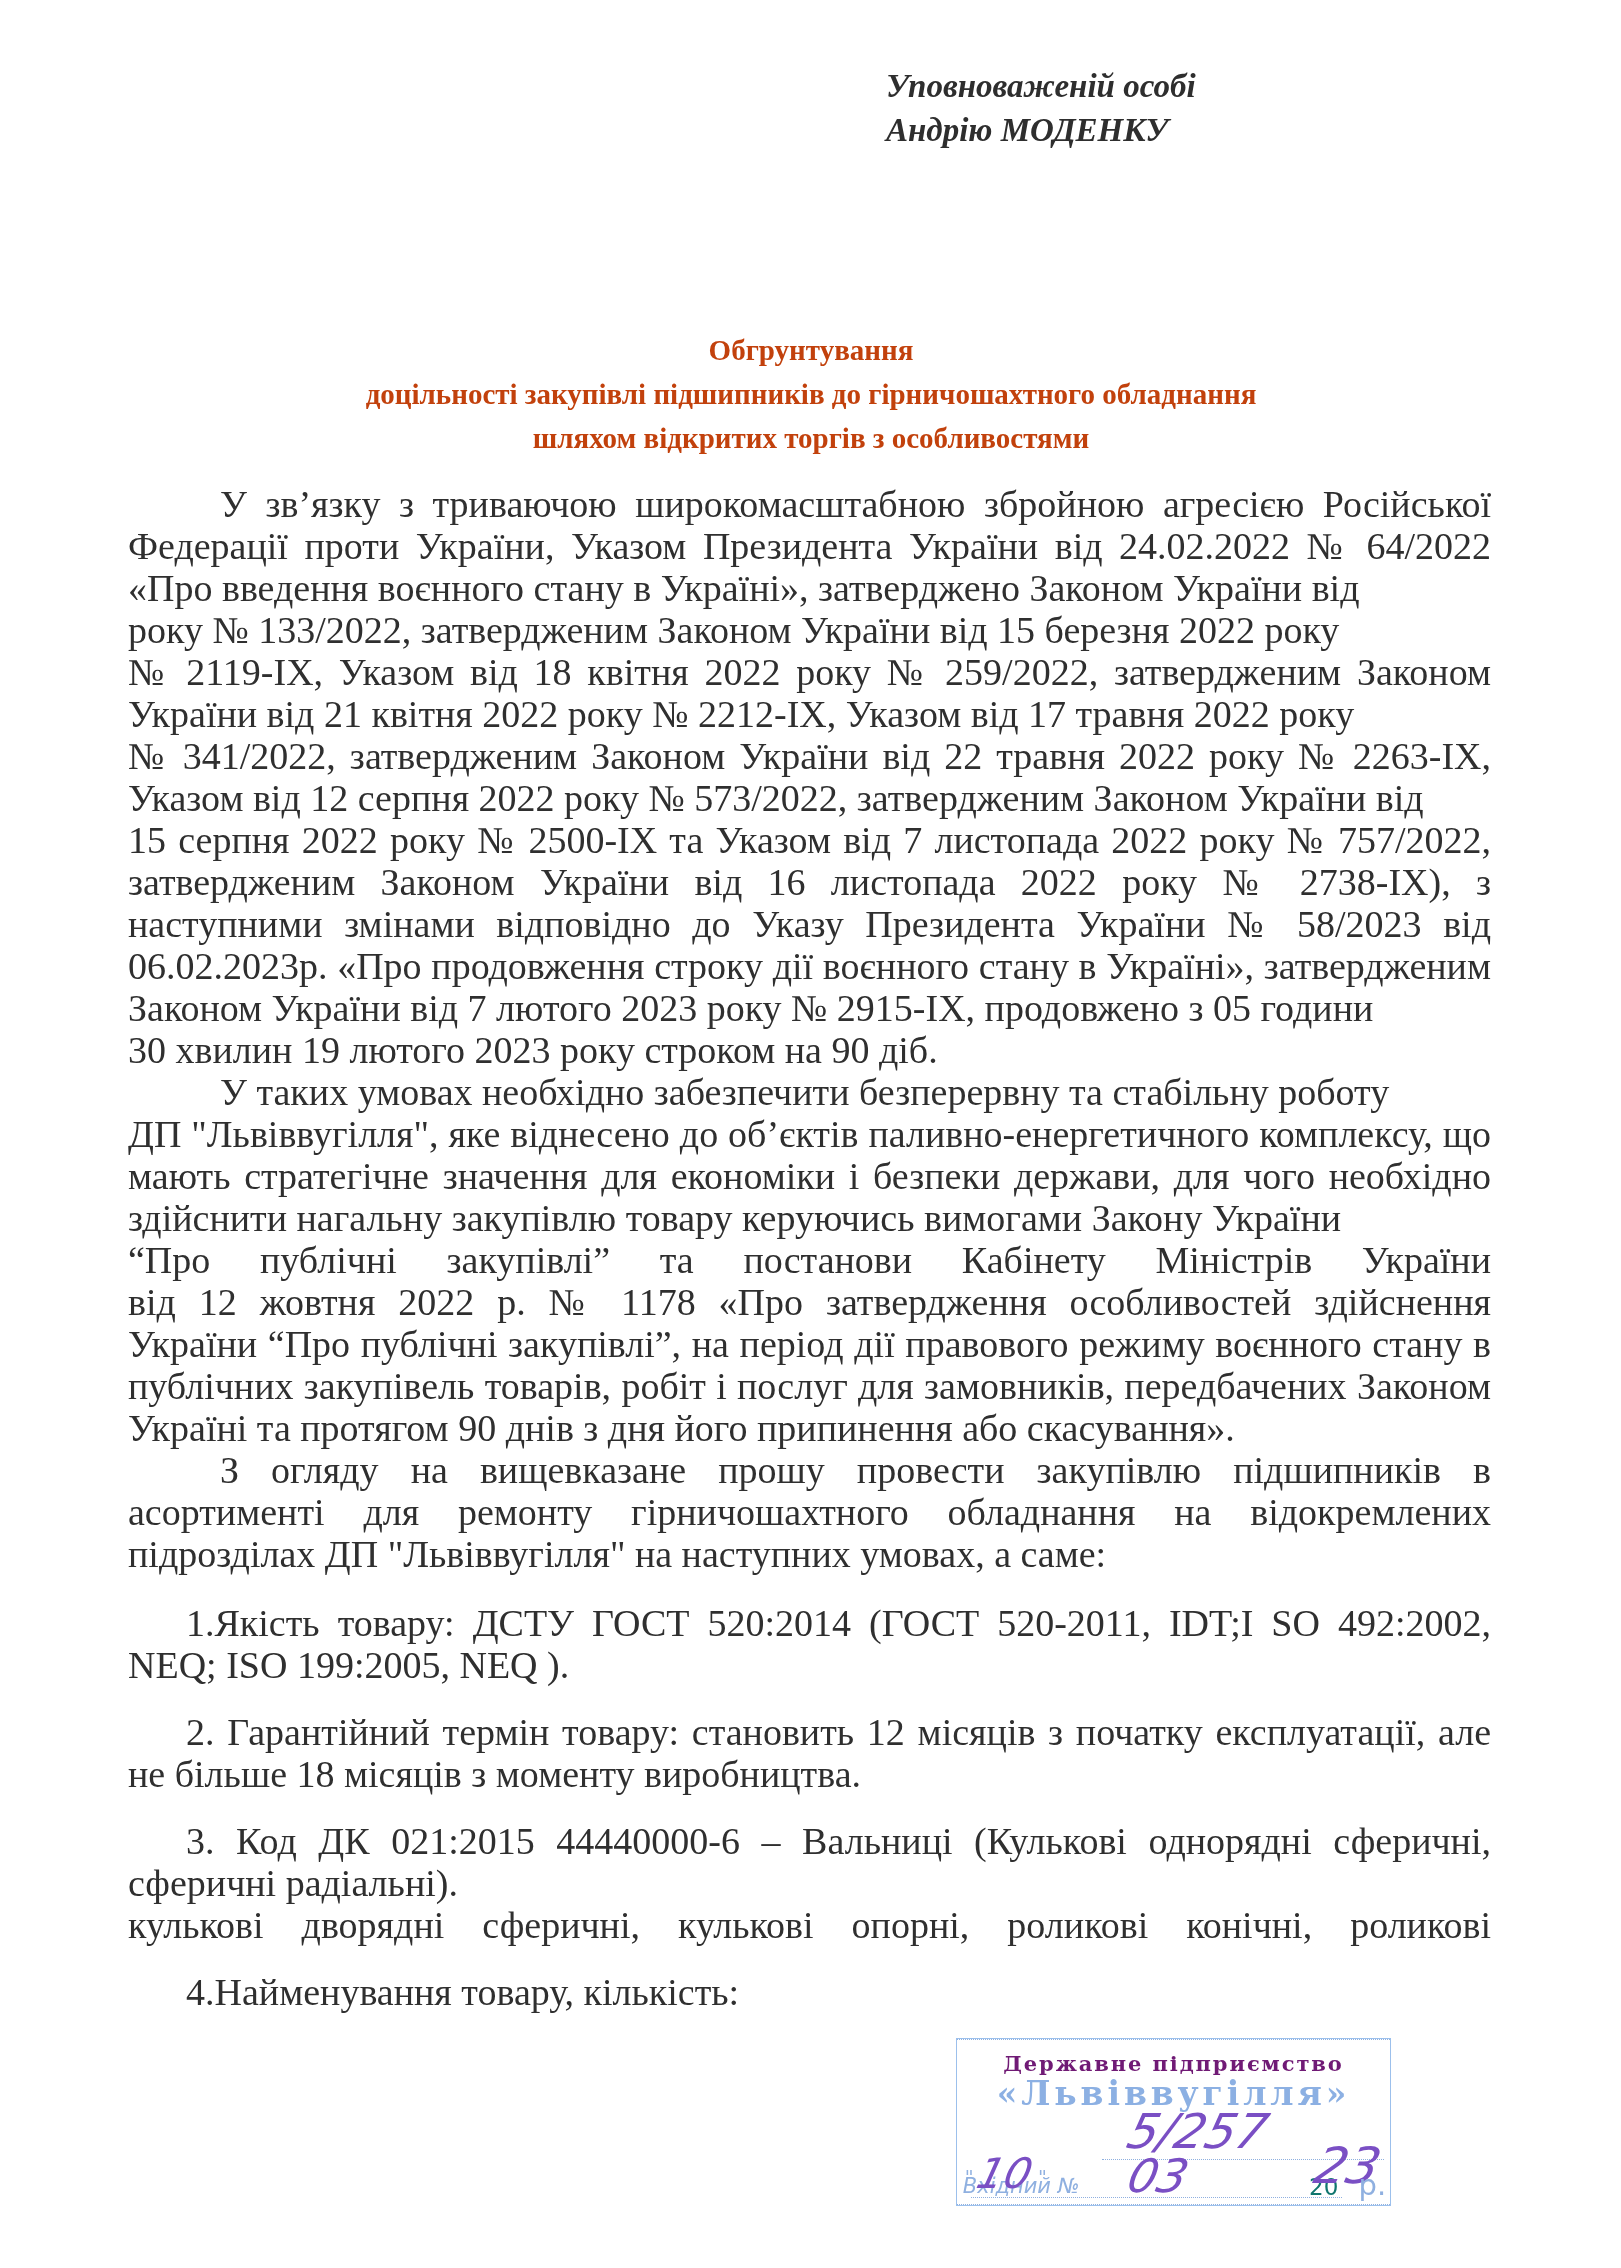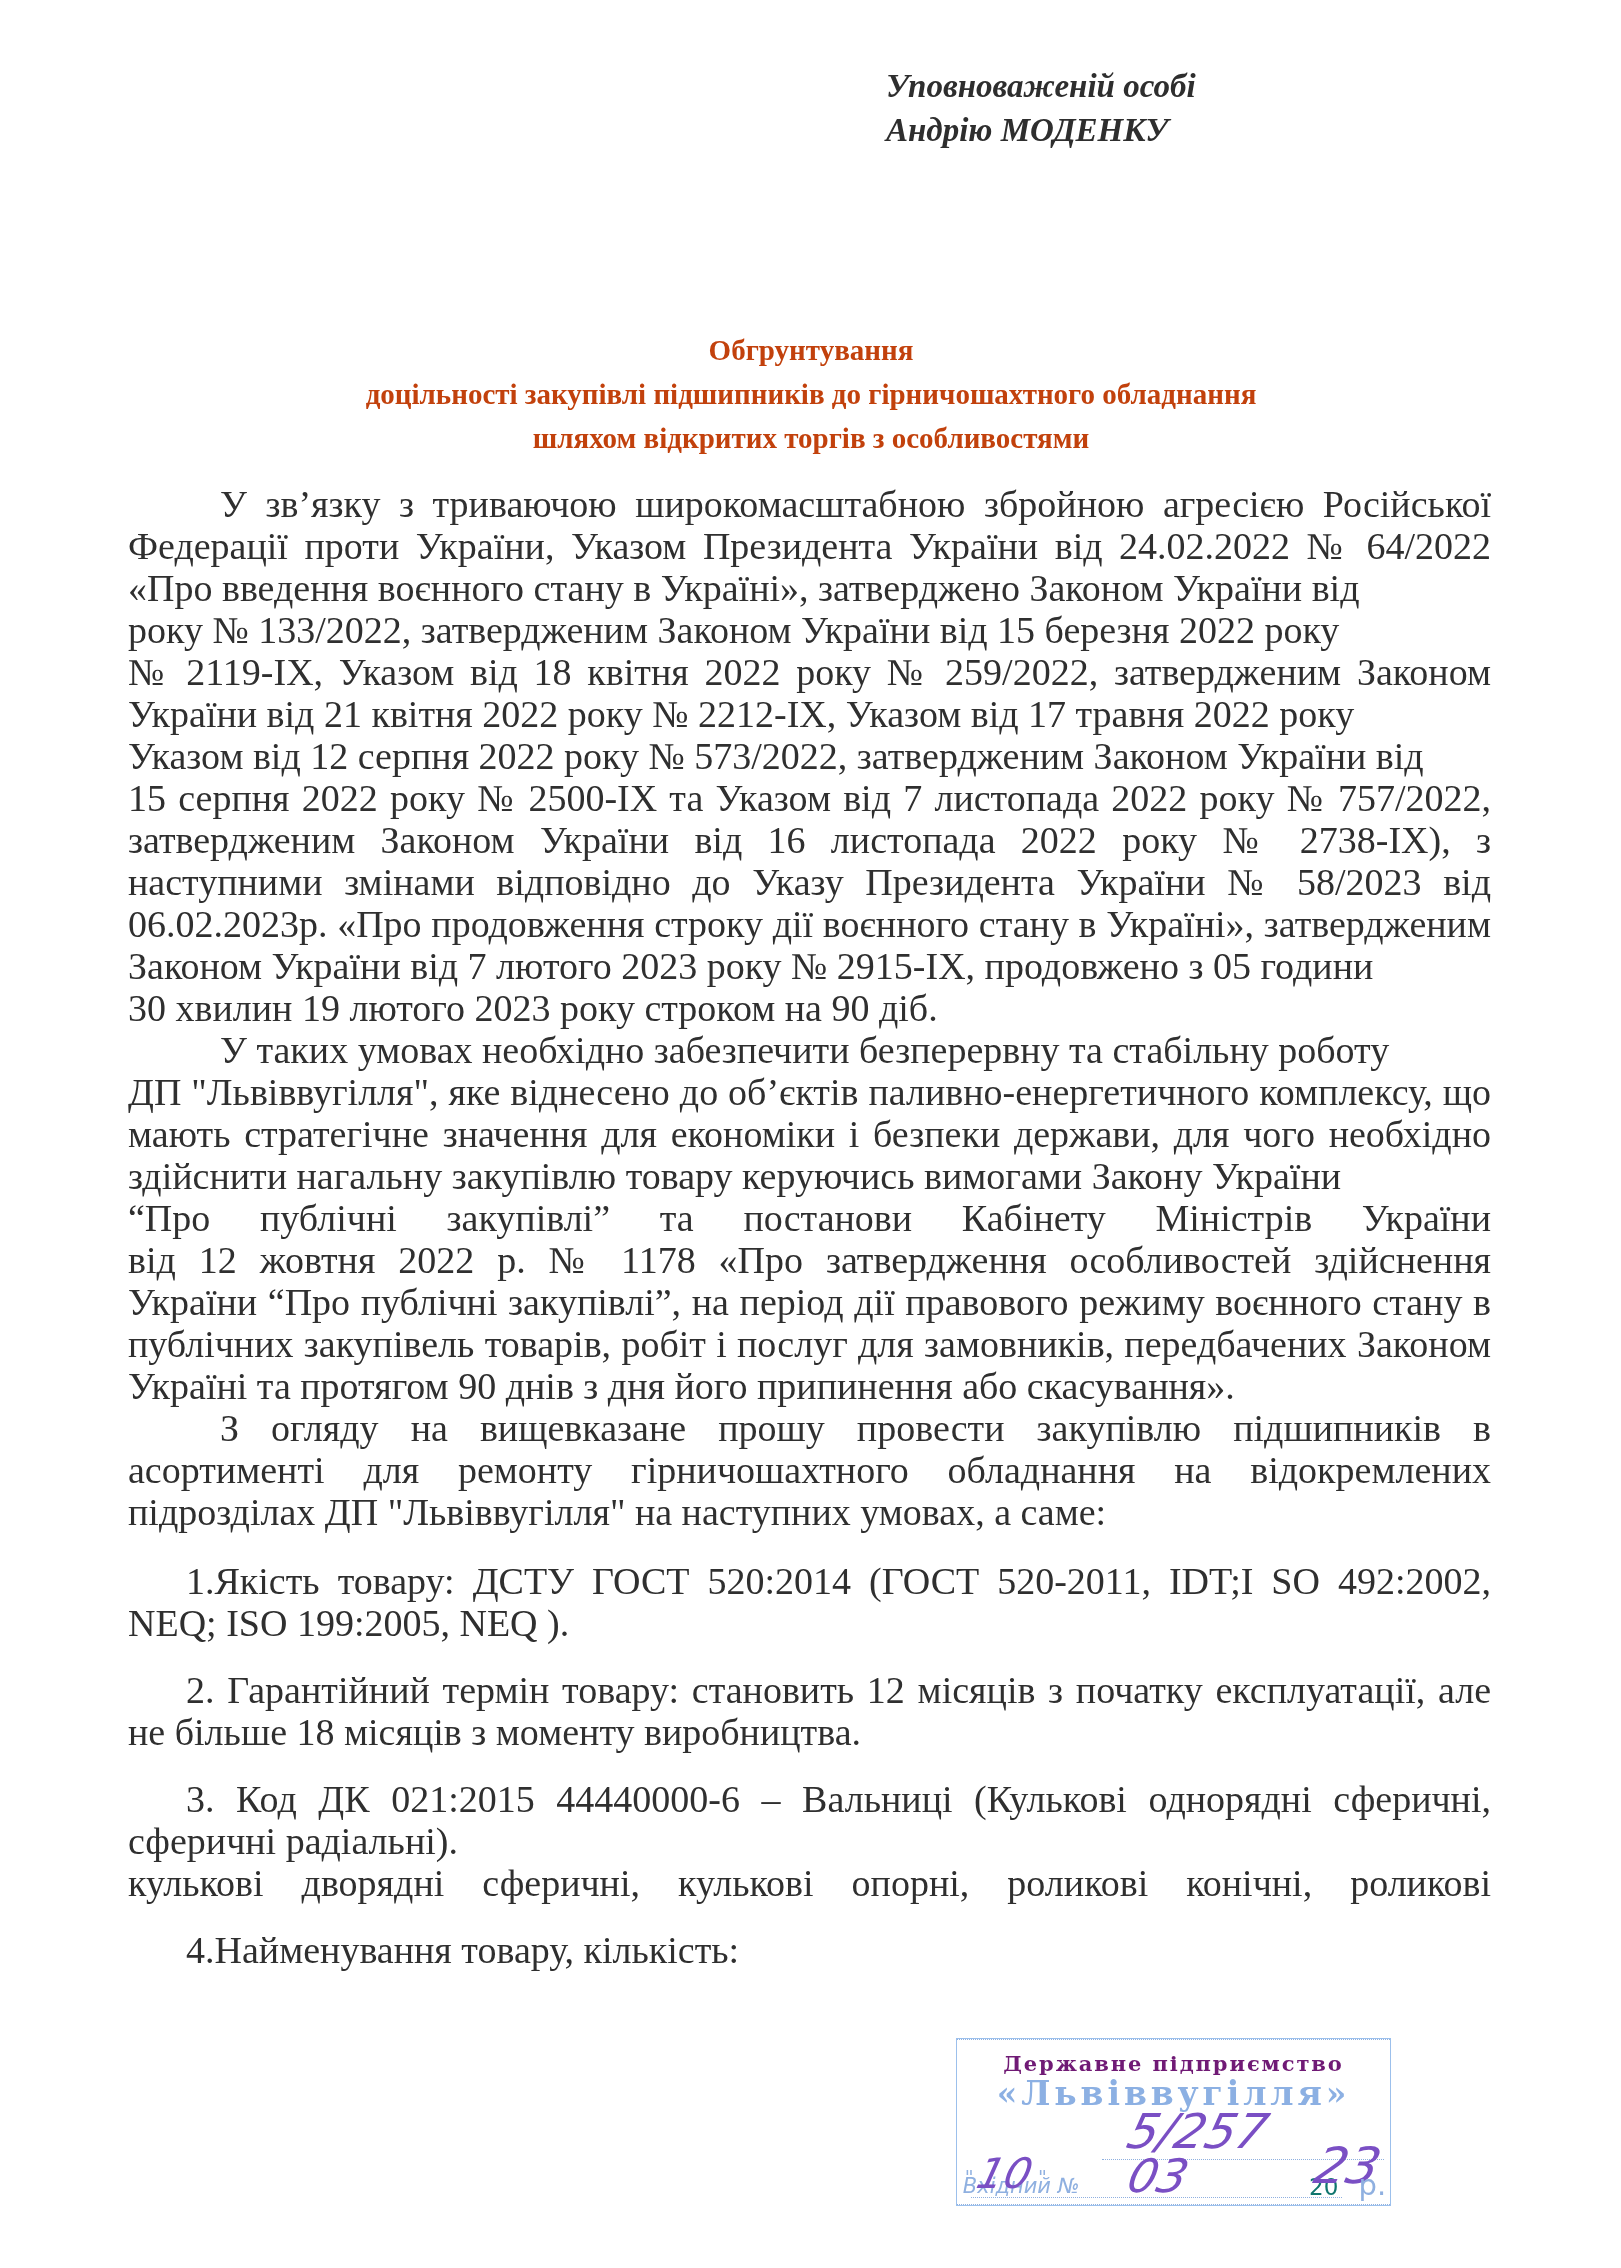--- a/index.html
+++ b/index.html
@@ -187,20 +187,21 @@
 
   <div class="body">
 
     <div>
       <span class="line indent">У зв’язку з триваючою широкомасштабною збройною агресією Російської</span>
       <span class="line">Федерації проти України, Указом Президента України від 24.02.2022 № 64/2022</span>
       <span class="line left">«Про введення воєнного стану в Україні», затверджено Законом України від</span>
       <span class="line left">року № 133/2022, затвердженим Законом України від 15 березня 2022 року</span>
       <span class="line">№ 2119-IX, Указом від 18 квітня 2022 року № 259/2022, затвердженим Законом</span>
       <span class="line left">України від 21 квітня 2022 року № 2212-IX, Указом від 17 травня 2022 року</span>
+      <span class="line">№ 341/2022, затвердженим Законом України від 22 травня 2022 року № 2263-IX,</span>
       <span class="line left">Указом від 12 серпня 2022 року № 573/2022, затвердженим Законом України від</span>
       <span class="line">15 серпня 2022 року № 2500-IX та Указом від 7 листопада 2022 року № 757/2022,</span>
       <span class="line">затвердженим Законом України від 16 листопада 2022 року № 2738-IX), з</span>
       <span class="line">наступними змінами відповідно до Указу Президента України № 58/2023 від</span>
       <span class="line">06.02.2023р. «Про продовження строку дії воєнного стану в Україні», затвердженим</span>
       <span class="line left">Законом України від 7 лютого 2023 року № 2915-IX, продовжено  з  05  години</span>
       <span class="line left">30  хвилин  19 лютого 2023 року строком на 90  діб.</span>
     </div>
 
     <div>

